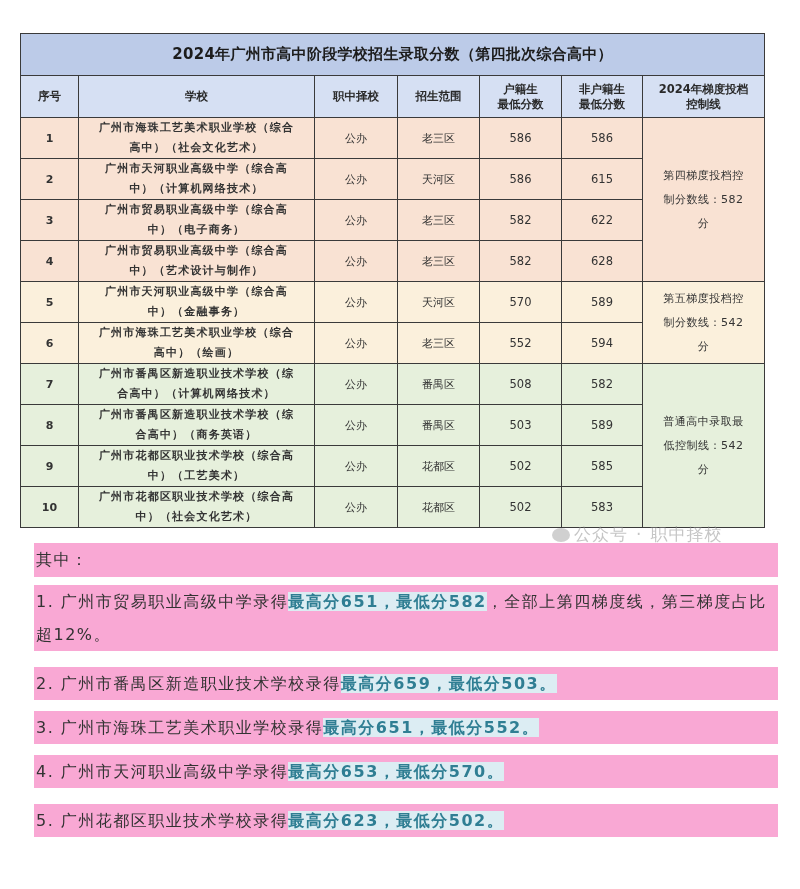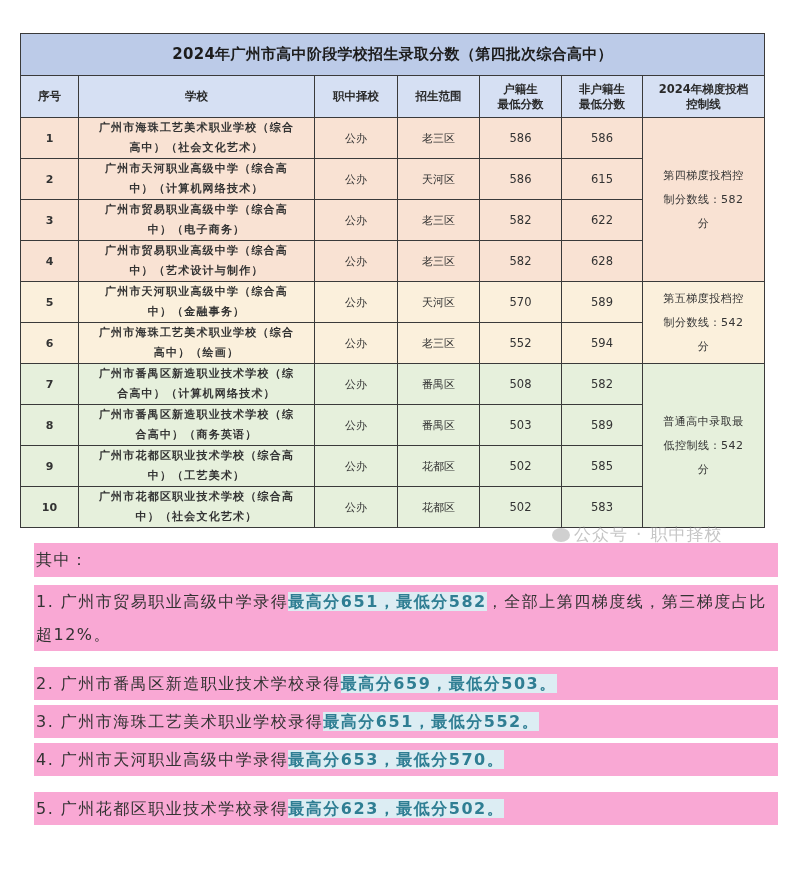--- a/index.html
+++ b/index.html
@@ -23,21 +23,21 @@
   .tier-a td { background: #f9e2d3; }
   .tier-b td { background: #fbf0dc; }
   .tier-c td { background: #e6f0dc; }
 
   .watermark { position: absolute; left: 552px; top: 523px; font-size: 17px; color: rgba(150,150,150,0.55); letter-spacing: 1px; pointer-events: none; }
   .watermark .wm-icon { display: inline-block; width: 18px; height: 14px; border-radius: 50%; background: rgba(150,150,150,0.45); vertical-align: middle; margin-right: 4px; }
   .watermark .sep { margin: 0 8px; }
 
   .notes { position: absolute; left: 34px; top: 543px; width: 744px; }
   .note { background: #f9a8d4; font-size: 16px; color: #333; letter-spacing: 1.5px; padding: 0 2px; line-height: 33px; }
-  .note + .note { margin-top: 5px; }
+  .note + .note { margin-top: 11px; }
   .note.intro { height: 34px; }
   .note.multi { line-height: 33px; }
   .hl { background: #dcedf3; color: #2f7e93; font-weight: bold; }
   .note-gap { height: 8px; }
 </style>
 </head>
 <body>
 
 <div class="table-wrap">
   <table class="scores">

